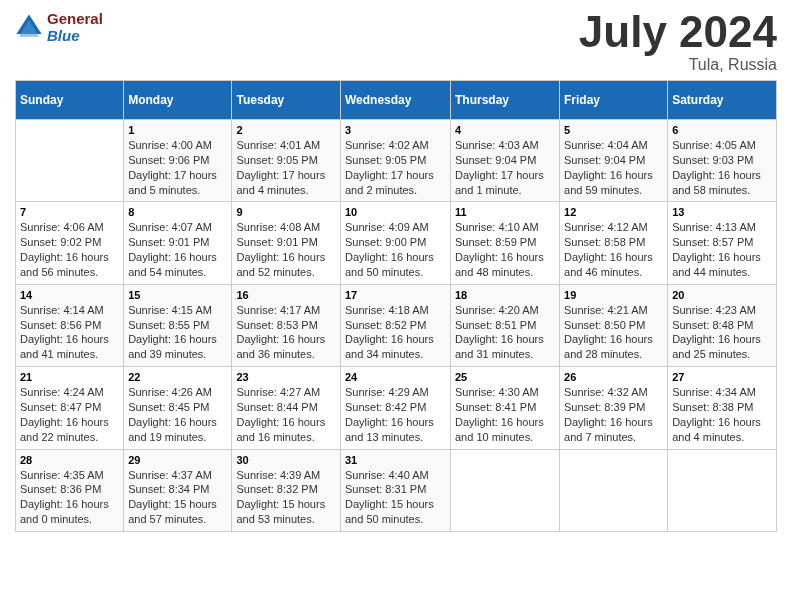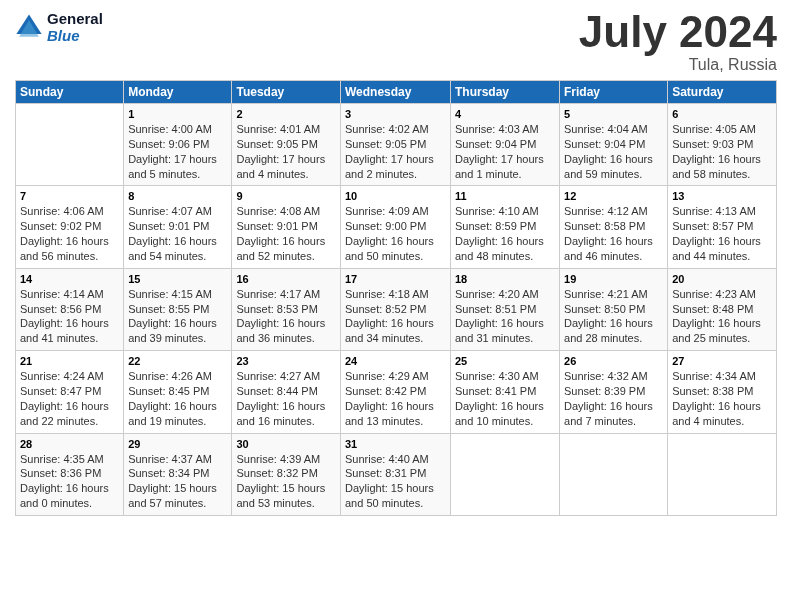--- a/index.html
+++ b/index.html
@@ -44,21 +44,21 @@
       margin-top: 2px;
     }
     table {
       width: 100%;
       border-collapse: collapse;
       font-size: 10.5px;
     }
     thead tr th {
       background: #1a6ab5;
       color: #fff;
-      padding: 4px 4px;
+      padding: 12px 4px;
       text-align: left;
       font-size: 12px;
       font-weight: bold;
       border: 1px solid #ccc;
     }
     tbody tr {
       border: 1px solid #ccc;
     }
     tbody tr:nth-child(odd) {
       background: #f9f9f9;
@@ -91,21 +91,21 @@
 <body>
 
 <div class="container">
   <div class="header-row">
     <div class="logo">
       <svg class="logo-icon" viewBox="0 0 40 40">
         <polygon points="20,2 38,30 2,30" fill="#1a6ab5"></polygon>
         <polygon points="20,10 34,34 6,34" fill="#4a9fd4" opacity="0.6"></polygon>
       </svg>
       <div>
-        <div style="font-size:15px;font-weight:bold;color:#0f172a;">General</div>
+        <div style="font-size:15px;font-weight:bold;color:#7f1d1d;">General</div>
         <div style="font-size:15px;font-weight:bold;color:#1a6ab5;font-style:italic;">Blue</div>
       </div>
     </div>
     <div class="title-block">
       <div class="month-title">July 2024</div>
       <div class="location">Tula, Russia</div>
     </div>
   </div>
 
   <table>

